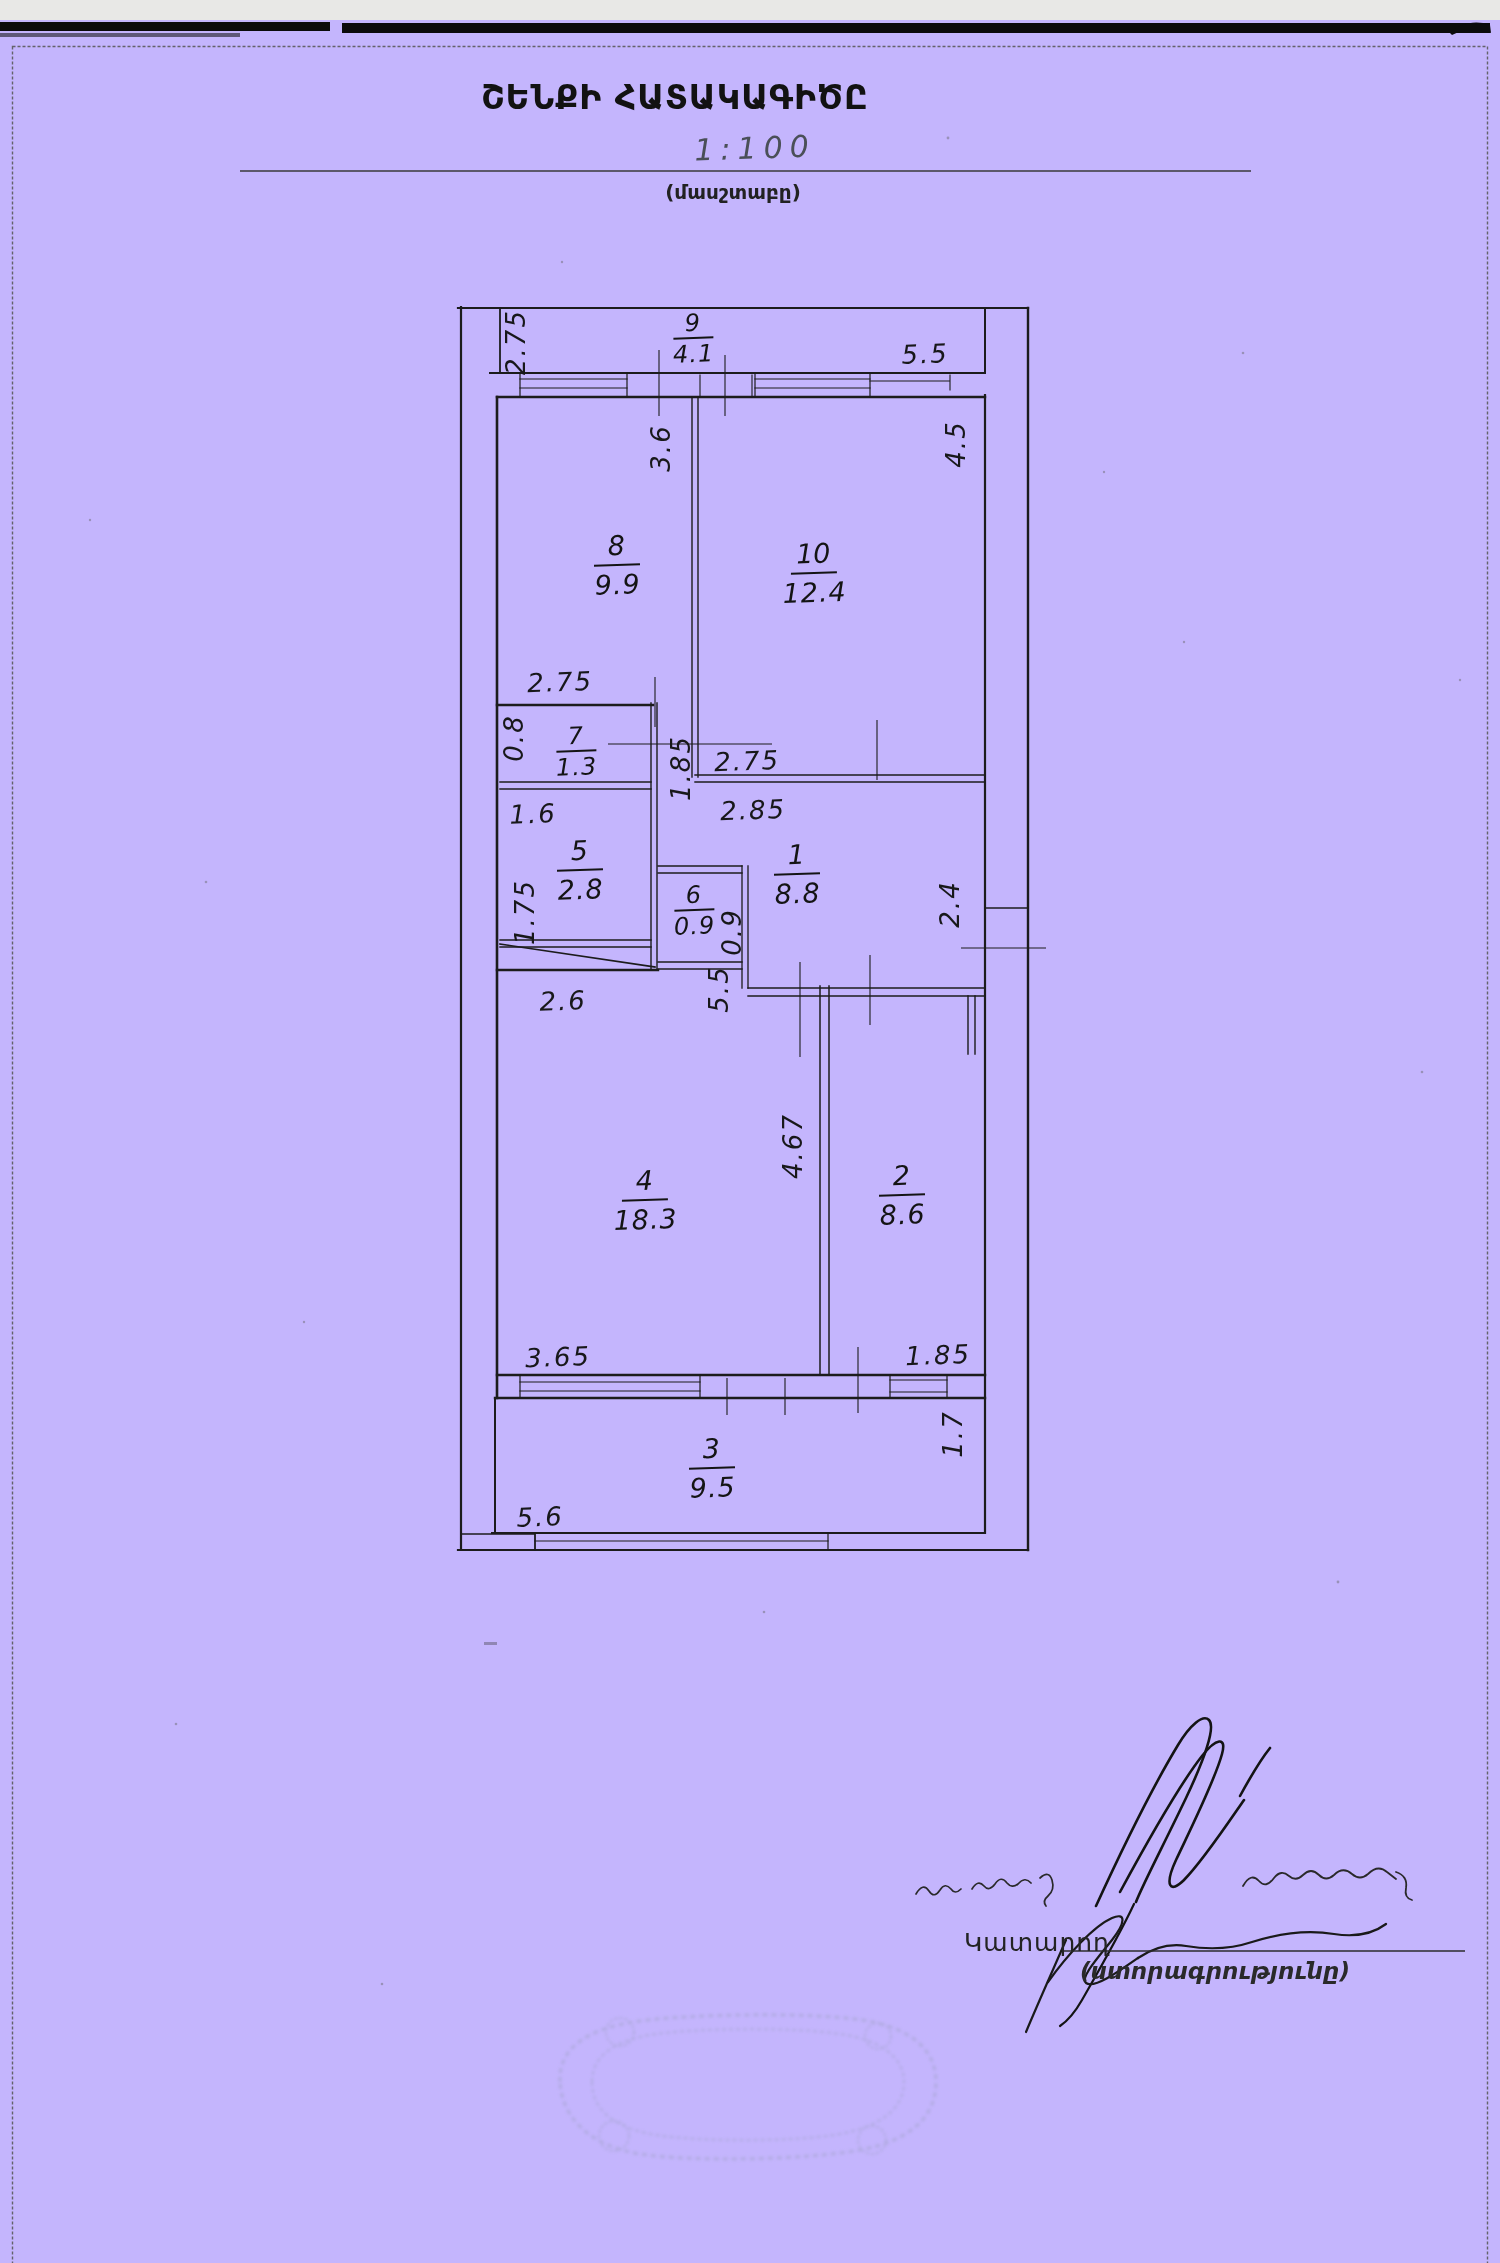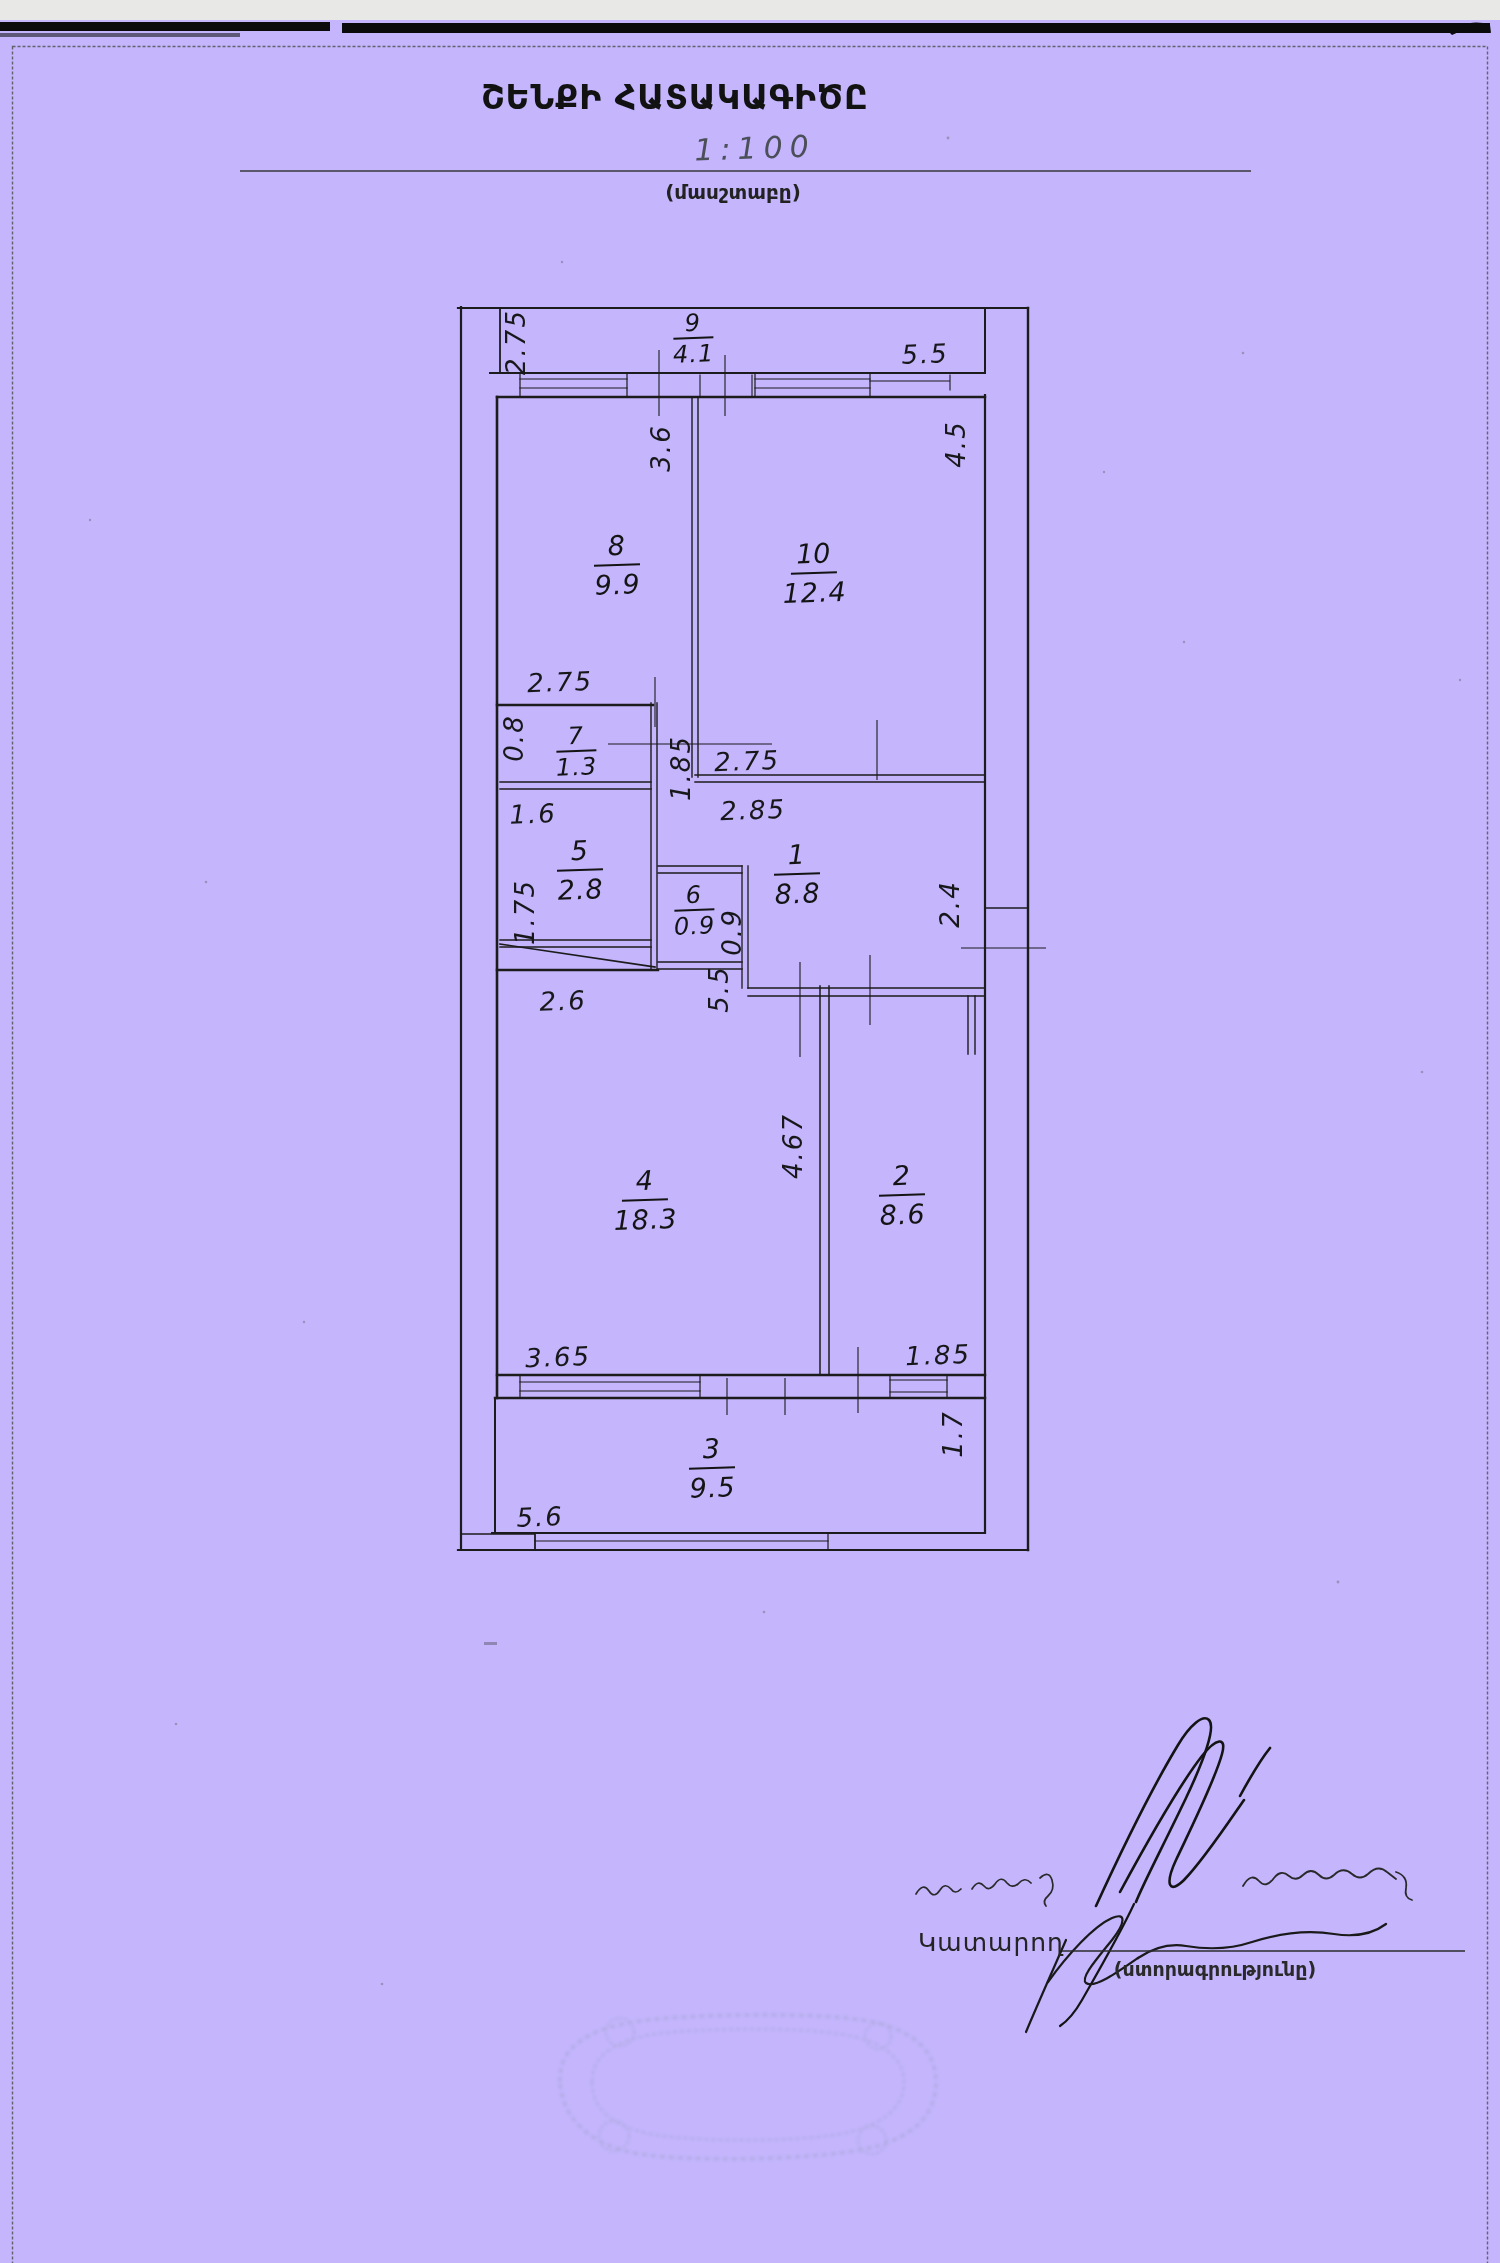--- a/index.html
+++ b/index.html
@@ -19,22 +19,22 @@
   .room .bar{width:46px;border-top:2.5px solid #141414;margin:4px 0 5px;}
   .room .area{font-size:27px;line-height:28px;letter-spacing:1px;}
   .room.sm .num,.room.sm .area{font-size:24px;line-height:24px;}
   .room.sm .bar{width:40px;margin:2px 0 3px;}
   .dim{position:absolute;transform:translate(-50%,-50%) rotate(-2deg);font-size:26px;
        font-style:italic;letter-spacing:2px;color:#18181a;white-space:nowrap;}
   .dimv{position:absolute;transform:translate(-50%,-50%) rotate(-90deg);font-size:26px;
         font-style:italic;letter-spacing:2px;color:#18181a;white-space:nowrap;}
   .execlabel{position:absolute;transform:translateX(-50%);font-size:25px;color:#242424;
              letter-spacing:1px;white-space:nowrap;}
-  .sigcap{position:absolute;transform:translateX(-50%);font-size:19px;font-weight:bold;
-          color:#2a2a2a;white-space:nowrap;}
+  .sigcap{position:absolute;transform:translateX(-50%);font-size:23px;font-weight:bold;
+          color:#2a2a2a;white-space:nowrap;font-style:italic;}
 </style>
 </head>
 <body>
 
 <div class="page">
 
   <svg class="art" width="1500" height="2263" viewBox="0 0 1500 2263">
     <defs>
       <filter id="wblur" x="-20%" y="-20%" width="140%" height="140%">
         <feGaussianBlur stdDeviation="1.6"></feGaussianBlur>
@@ -253,16 +253,16 @@
     <span class="dimv" style="left:956px;top:424px">4.5</span>
     <span class="dimv" style="left:514px;top:718px">0.8</span>
     <span class="dimv" style="left:681px;top:748px">1.85</span>
     <span class="dimv" style="left:525px;top:892px">1.75</span>
     <span class="dimv" style="left:732px;top:912px">0.9</span>
     <span class="dimv" style="left:719px;top:969px">5.5</span>
     <span class="dimv" style="left:950px;top:884px">2.4</span>
     <span class="dimv" style="left:793px;top:1126px">4.67</span>
     <span class="dimv" style="left:953px;top:1414px">1.7</span>
 
-    <span class="execlabel" style="left:991px;top:1908px">Կատարող</span>
+    <span class="execlabel" style="left:1037px;top:1908px">Կատարող</span>
     <span class="sigcap" style="left:1215px;top:1938px">(ստորագրությունը)</span>
   </div>
 </div>
 
 </body></html>

